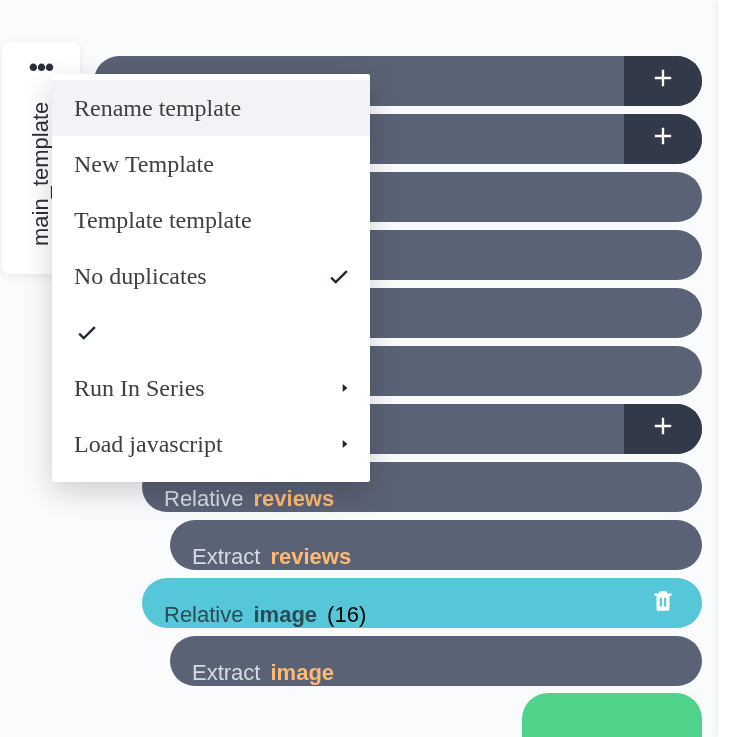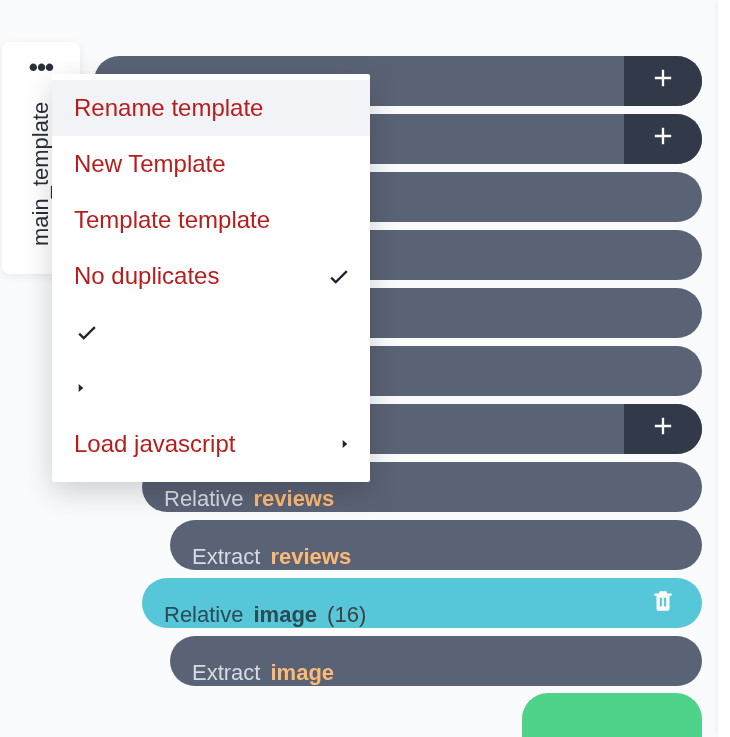--- a/index.html
+++ b/index.html
@@ -73,21 +73,21 @@
     padding-left: 22px;
   }
   .row .action { font-weight: 400; color: #d7dbe3; margin-right: 10px; }
   .row .target { font-weight: 700; color: #fdba74; }
   .row .count  { font-weight: 400; color: #d7dbe3; margin-left: 10px; }
   .row.indent-1 { margin-left: 48px; }
   .row.indent-2 { margin-left: 76px; }
   .row.selected { background: #56c6d9; }
   .row.selected .action { color: #2b4b55; }
   .row.selected .target { color: #2b4b55; font-weight: 700; }
-  .row.selected .count  { color: #404040; }
+  .row.selected .count  { color: #000000; }
   .plus-cap {
     position: absolute;
     right: 0;
     top: 0;
     bottom: 0;
     width: 78px;
     background: #323a49;
     border-top-right-radius: 26px;
     border-bottom-right-radius: 26px;
     display: flex;
@@ -127,22 +127,23 @@
     border-radius: 2px;
     padding: 6px 0 10px 0;
   }
   .menu-item {
     display: flex;
     align-items: center;
     justify-content: space-between;
     height: 56px;
     padding: 0 18px 0 22px;
     font-size: 24px;
-    color: #b91c1c;
+    color: #404040;
     cursor: pointer;
+    font-family: Liberation Serif, serif;
   }
   .menu-item.highlight { background: #f1f3f6; }
   .menu-item .mi-right { display:flex; align-items:center; }
   .menu-item .check svg { width: 26px; height: 26px; fill: #1f2530; }
   .menu-item .caret svg { width: 14px; height: 14px; fill: #1f2530; }
   .right-edge {
     position: absolute;
     right: 0;
     top: 0;
     width: 12px;
@@ -275,20 +276,21 @@
       </span>
     </div>
     <div class="menu-item">
       <span class="mi-right check">
         <svg viewBox="0 0 24 24">
             <path d="M9 16.2l-3.5-3.5L4 14.2 9 19.2 20 8.2l-1.5-1.5z"></path>
           </svg>
       </span>
     </div>
     <div class="menu-item">
+      <span>Run In Series</span>
       <span class="mi-right caret">
         <svg viewBox="0 0 24 24">
             <path d="M8 5l8 7-8 7z"></path>
           </svg>
       </span>
     </div>
     <div class="menu-item">
       <span>Load javascript</span>
       <span class="mi-right caret">
         <svg viewBox="0 0 24 24">

